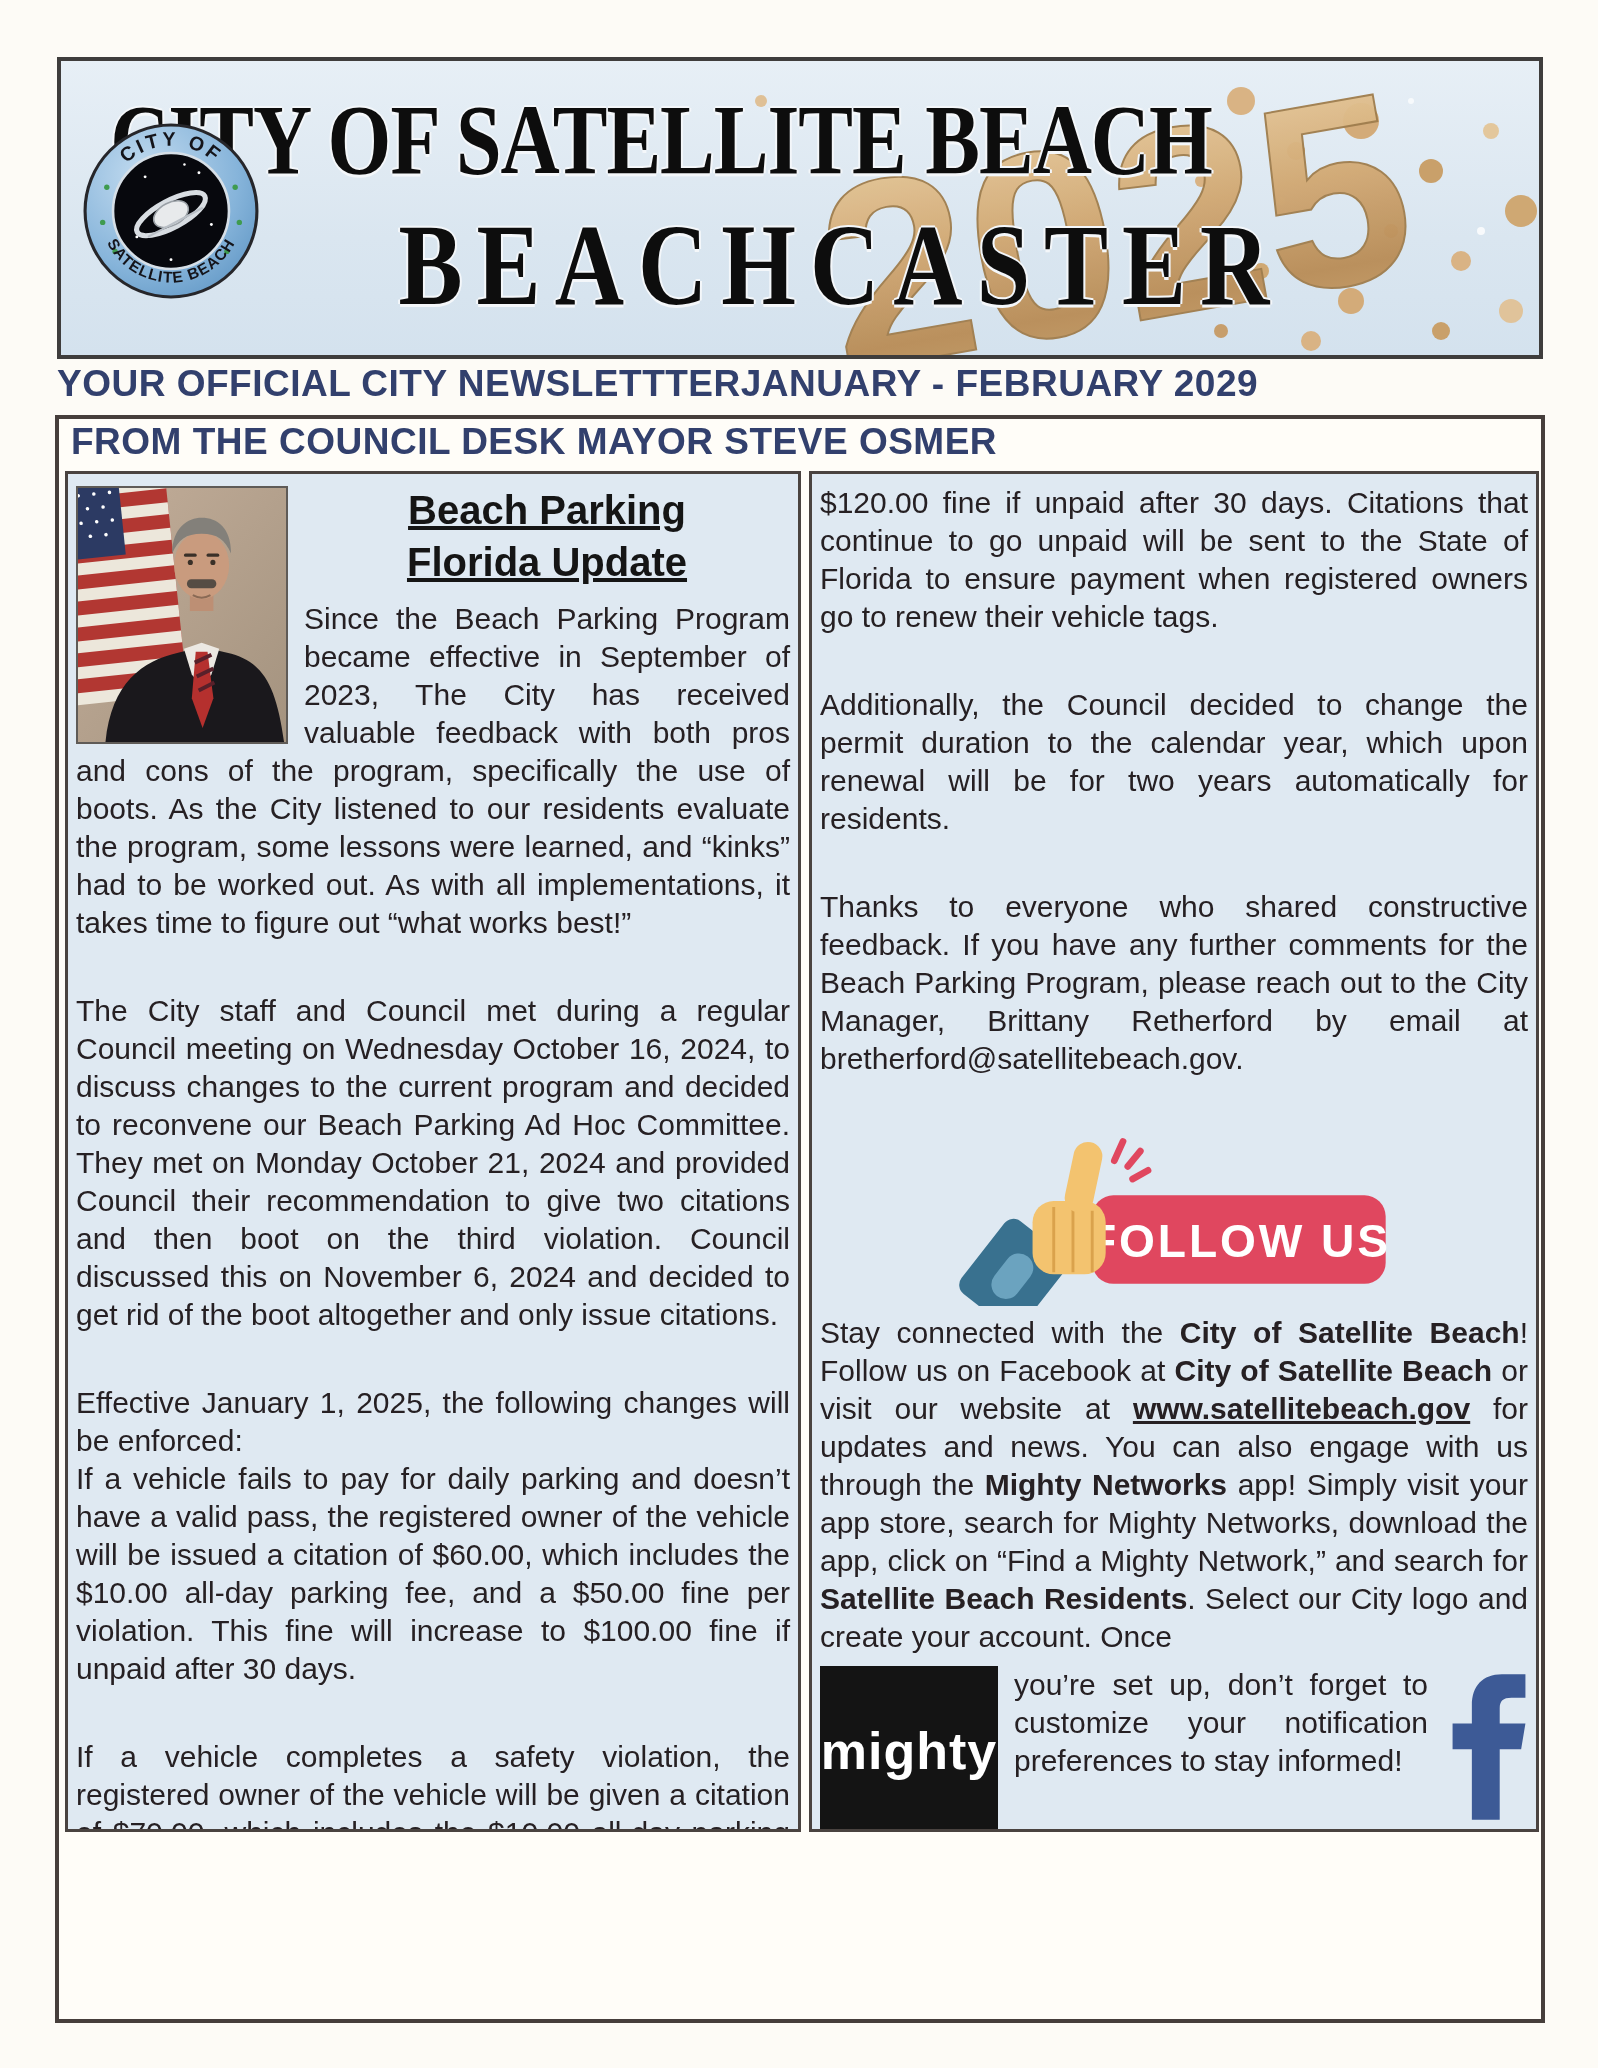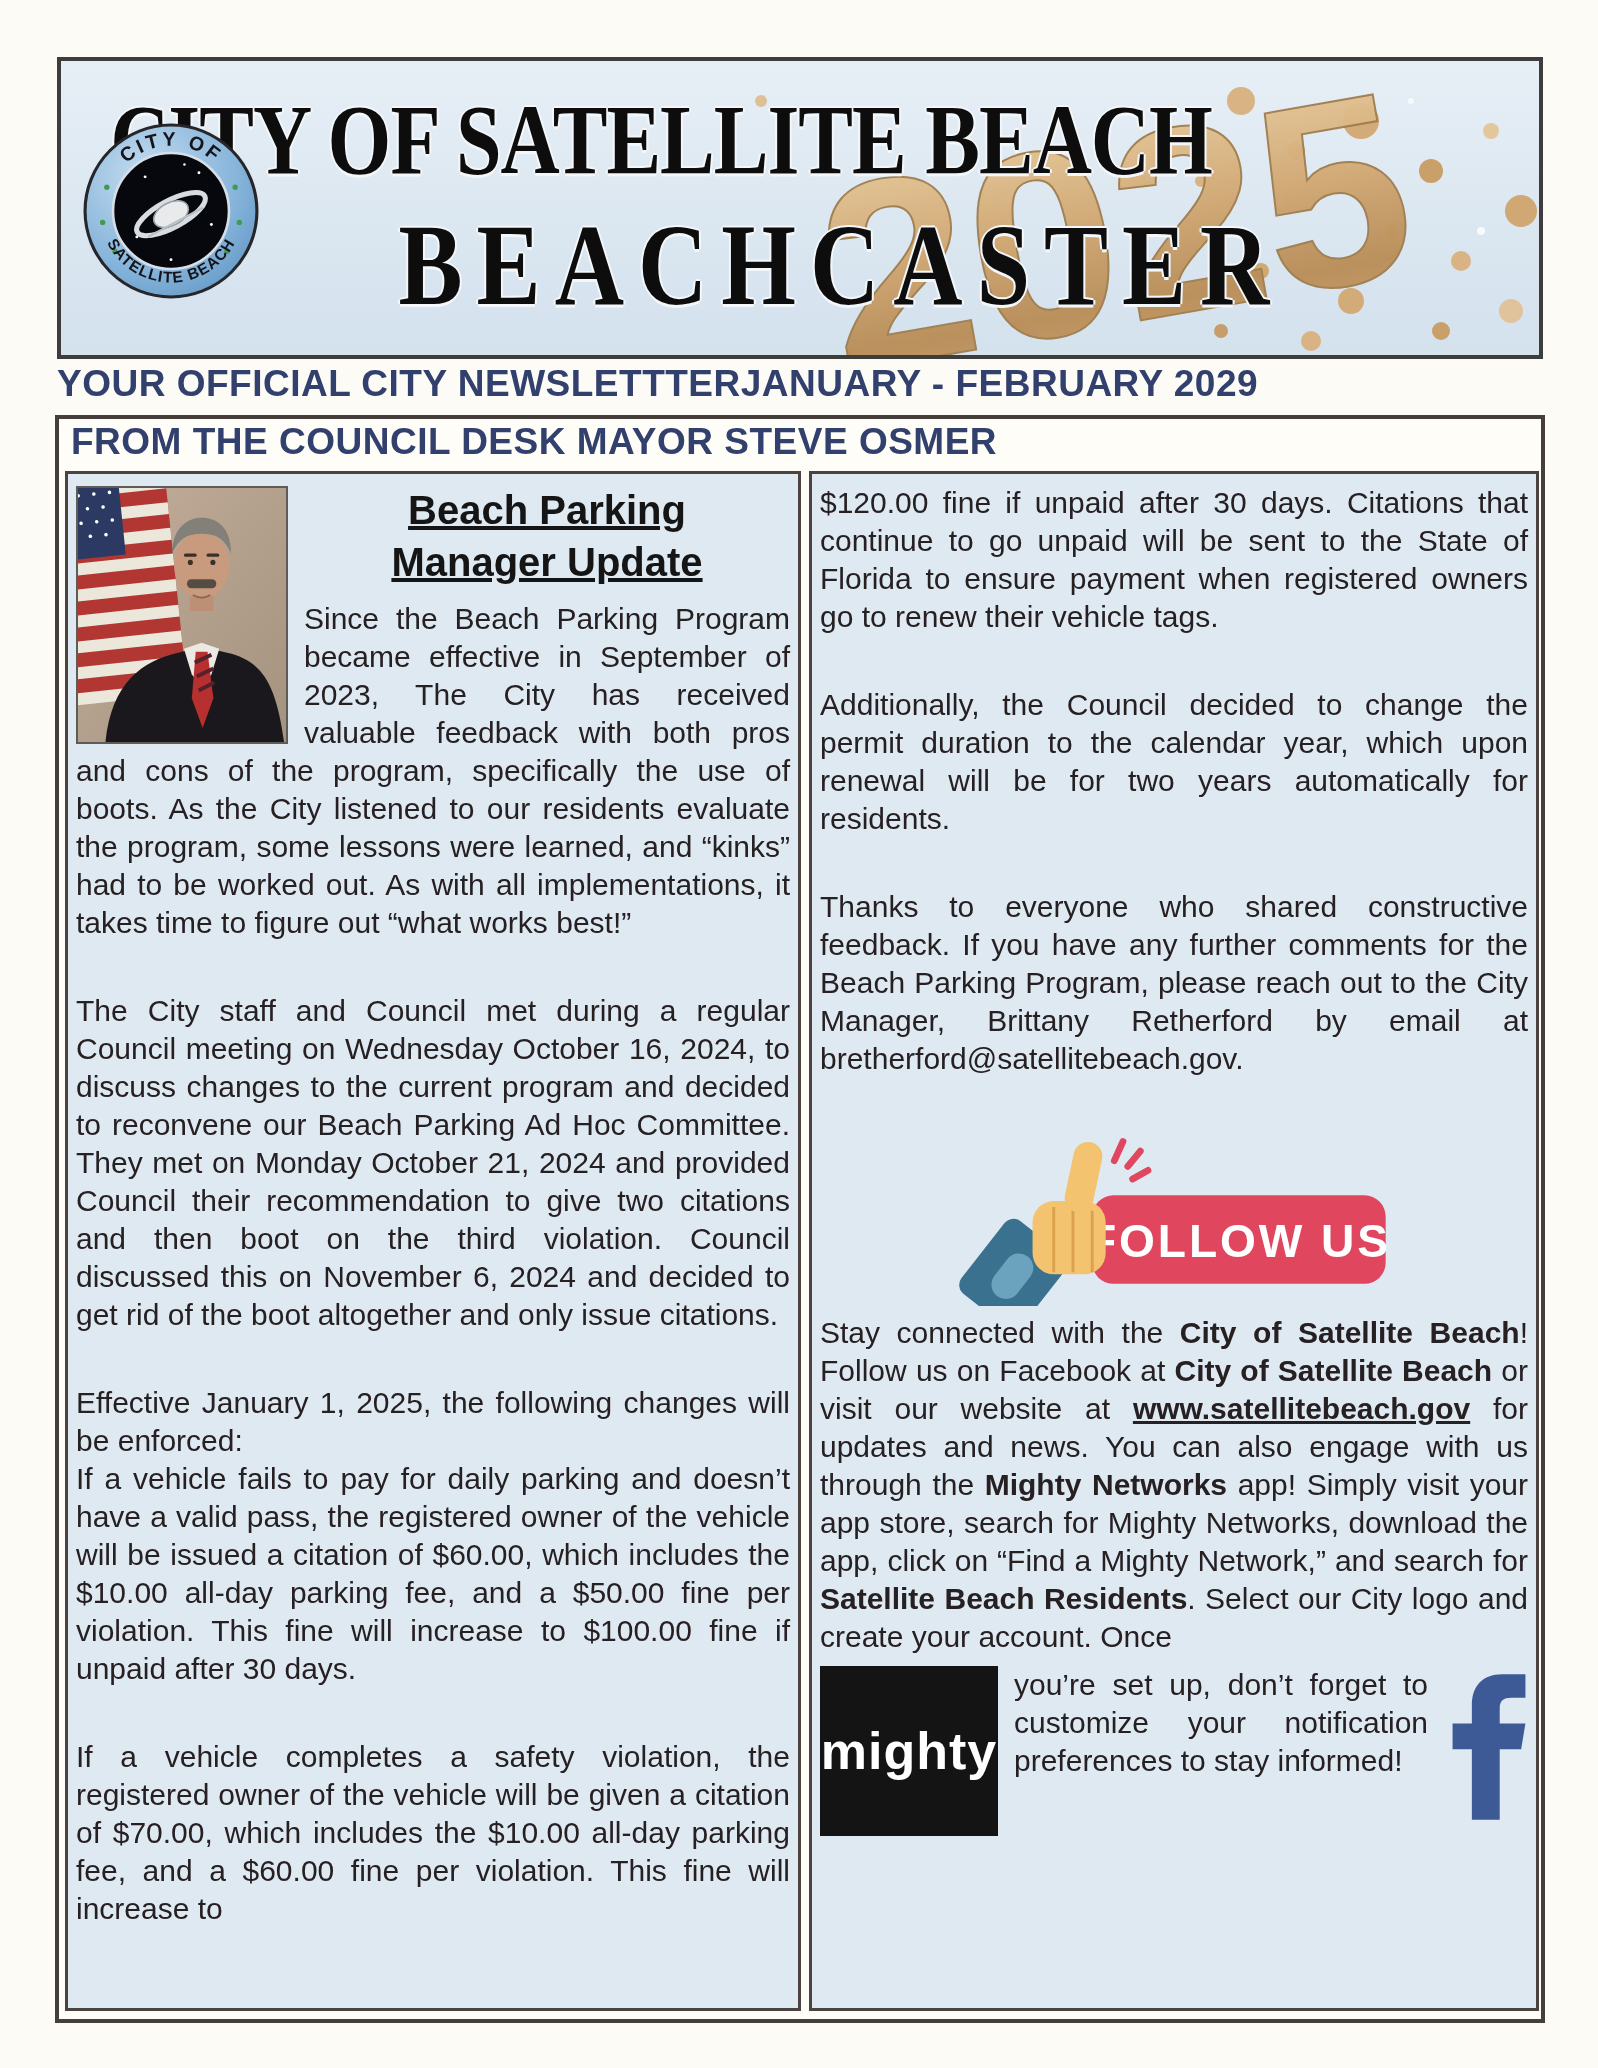--- a/index.html
+++ b/index.html
@@ -25,21 +25,21 @@
   
   .strip{position:absolute;left:57px;top:363px;width:1486px;height:42px;display:flex;
     justify-content:flex-start;align-items:center;color:var(--accent-navy);
     font-size:37px;font-weight:600;letter-spacing:.5px;white-space:nowrap;}
 
   
   .main-box{position:absolute;left:55px;top:406px;width:1490px;height:1608px;
     border:4px solid var(--border-dark);background:#fffdf8;box-sizing:border-box;margin-top:9px;}
   .section-title{position:absolute;left:12px;top:2px;font-size:37px;font-weight:600;
     color:var(--accent-navy);letter-spacing:.5px;white-space:nowrap;}
-  .col{position:absolute;top:52px;height:1540px;background:var(--panel-blue);
+  .col{position:absolute;top:52px;height:1361px;background:var(--panel-blue);
     border:3px solid #4a4340;box-sizing:border-box;padding:10px 8px 16px;overflow:hidden;
     color:#262023;font-size:30px;line-height:38px;text-align:justify;}
   .col-left{left:6px;width:736px;}
   .col-right{left:750px;width:730px;}
   .col p{margin:0 0 50px;}
   .col p.tight{margin:0;}
   .col p:last-child{margin-bottom:0;}
 
   
   .photo{float:left;width:212px;height:258px;margin:2px 16px 8px 0;border:2px solid #5f5b57;box-sizing:border-box;}
@@ -208,21 +208,21 @@
             <rect x="131" y="66" width="13" height="3.4" rx="1.6"></rect>
           <circle cx="114.5" cy="75" r="2.6"></circle>
             <circle cx="137.5" cy="75" r="2.6"></circle>
         </g>
         <rect x="111" y="92" width="30" height="9" rx="4.5" fill="#554c44"></rect>
         <path d="M117,108 q9,5 18,0" stroke="#8a6a55" stroke-width="2" fill="none"></path>
       </svg>
 
       <div class="article-heading">
         <div>Beach Parking</div>
-        <div>Manager Update</div>
+        <div>Florida Update</div>
       </div>
 
       <p>Since the Beach Parking Program became effective in September of 2023, The City has received valuable feedback with both pros and cons of the program, specifically the use of boots. As the City listened to our residents evaluate the program, some lessons were learned, and “kinks” had to be worked out. As with all implementations, it takes time to figure out “what works best!”</p>
       <p>The City staff and Council met during a regular Council meeting on Wednesday October 16, 2024, to discuss changes to the current program and decided to reconvene our Beach Parking Ad Hoc Committee. They met on Monday October 21, 2024 and provided Council their recommendation to give two citations and then boot on the third violation. Council discussed this on November 6, 2024 and decided to get rid of the boot altogether and only issue citations.</p>
       <p class="tight">Effective January 1, 2025, the following changes will be enforced:</p>
       <p>If a vehicle fails to pay for daily parking and doesn’t have a valid pass, the registered owner of the vehicle will be issued a citation of $60.00, which includes the $10.00 all-day parking fee, and a $50.00 fine per violation. This fine will increase to $100.00 fine if unpaid after 30 days.</p>
       <p>If a vehicle completes a safety violation, the registered owner of the vehicle will be given a citation of $70.00, which includes the $10.00 all-day parking fee, and a $60.00 fine per violation. This fine will increase to</p>
     </div>
 
     <div class="col col-right">

